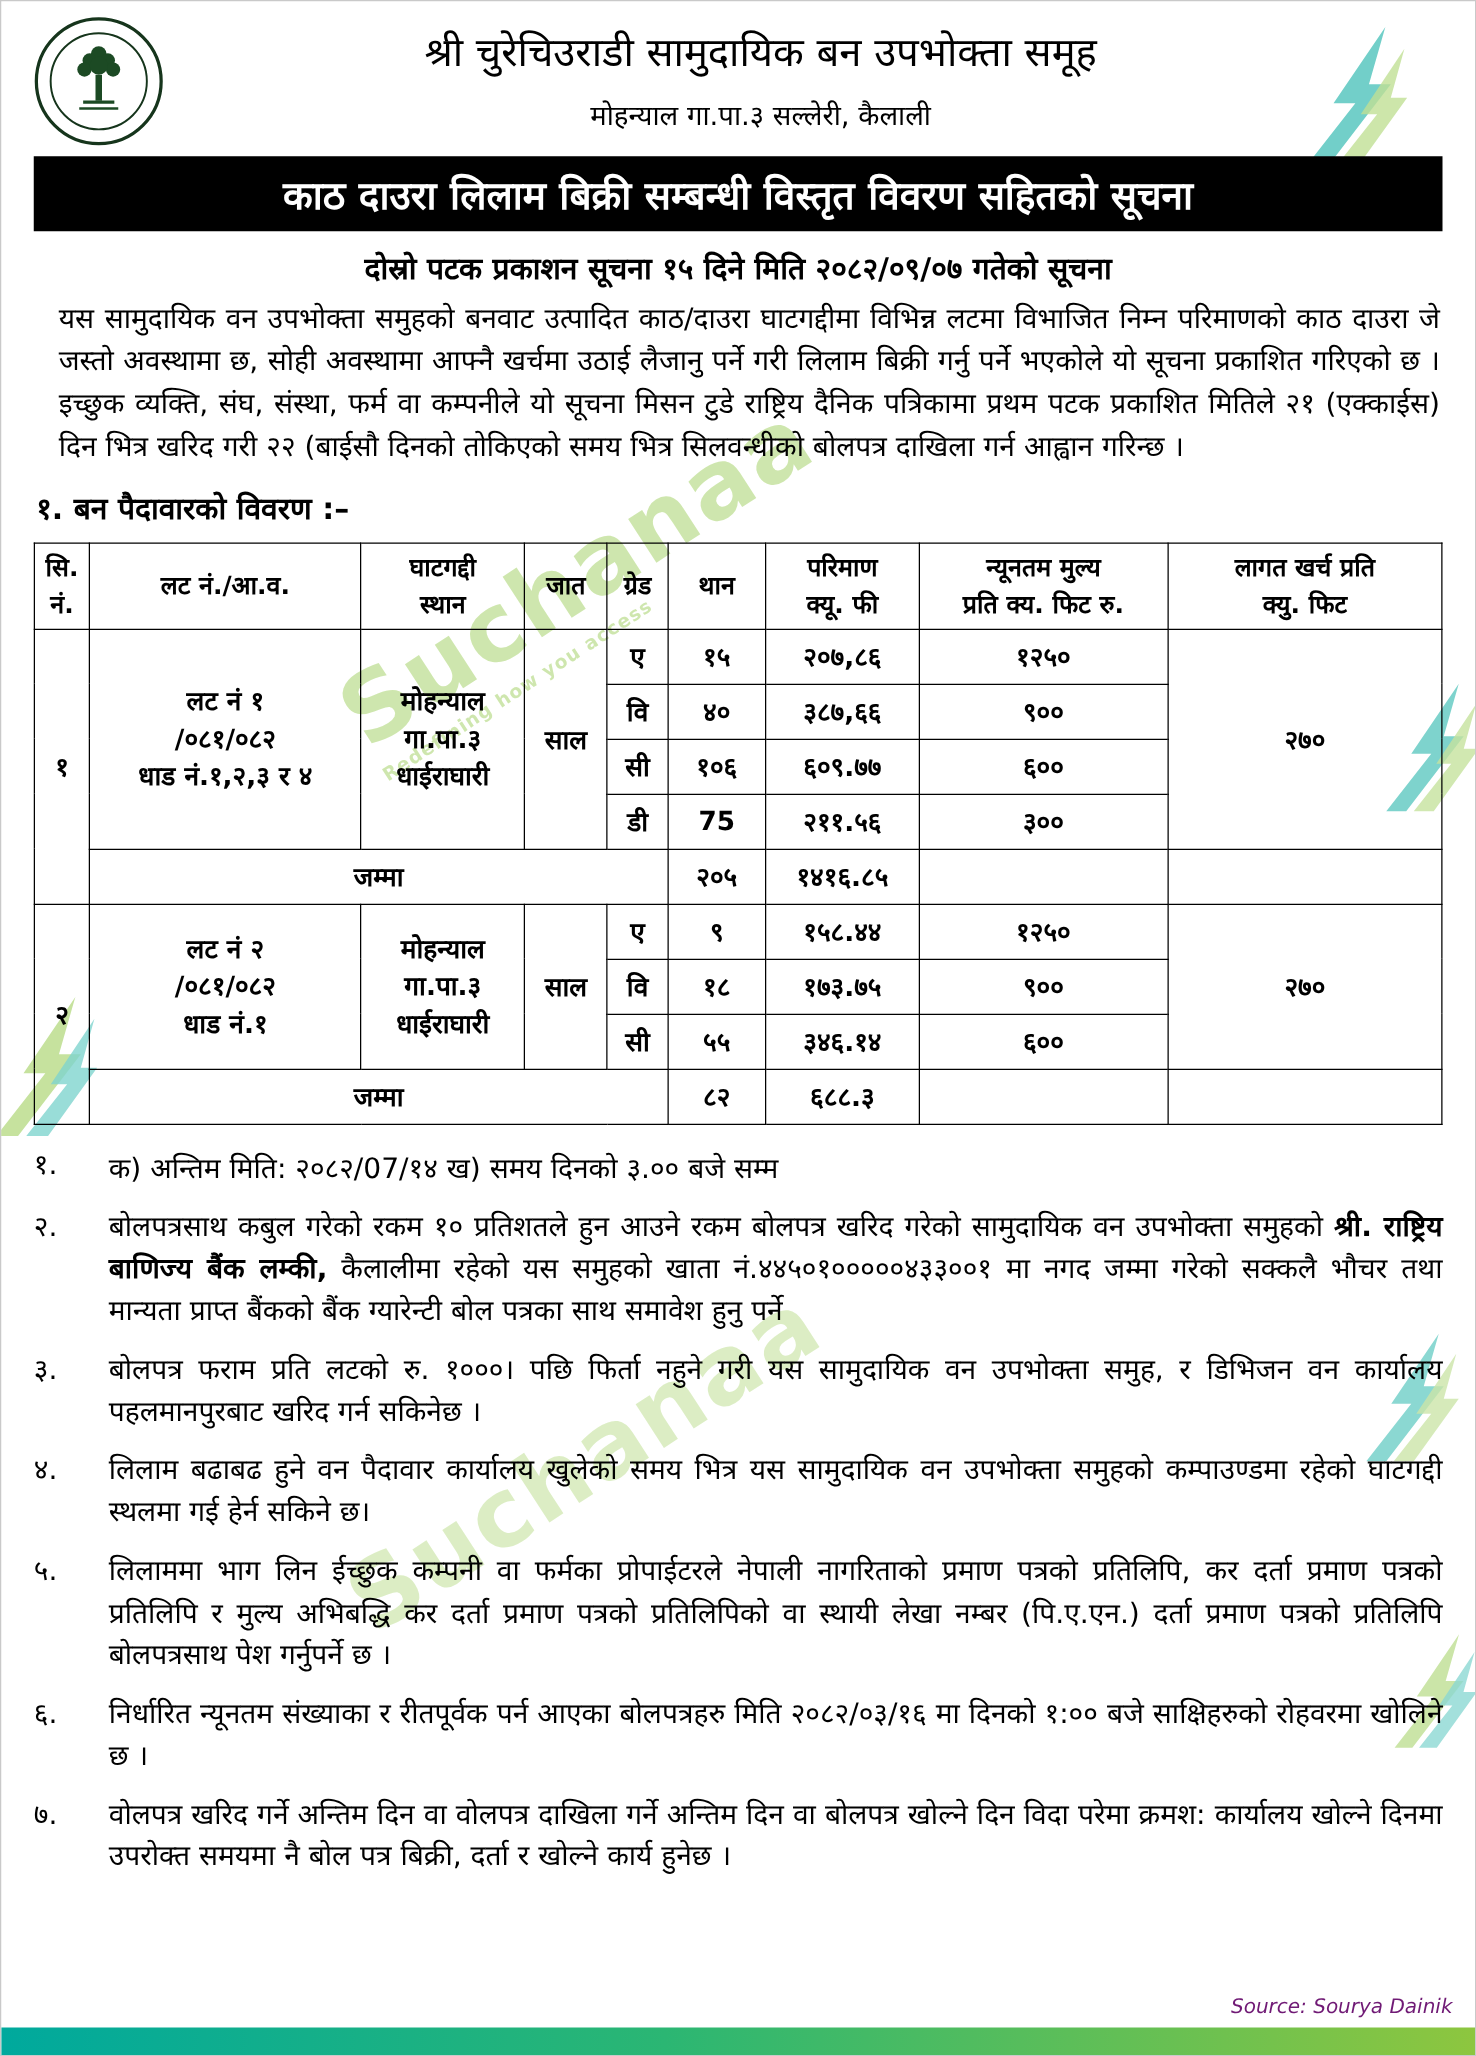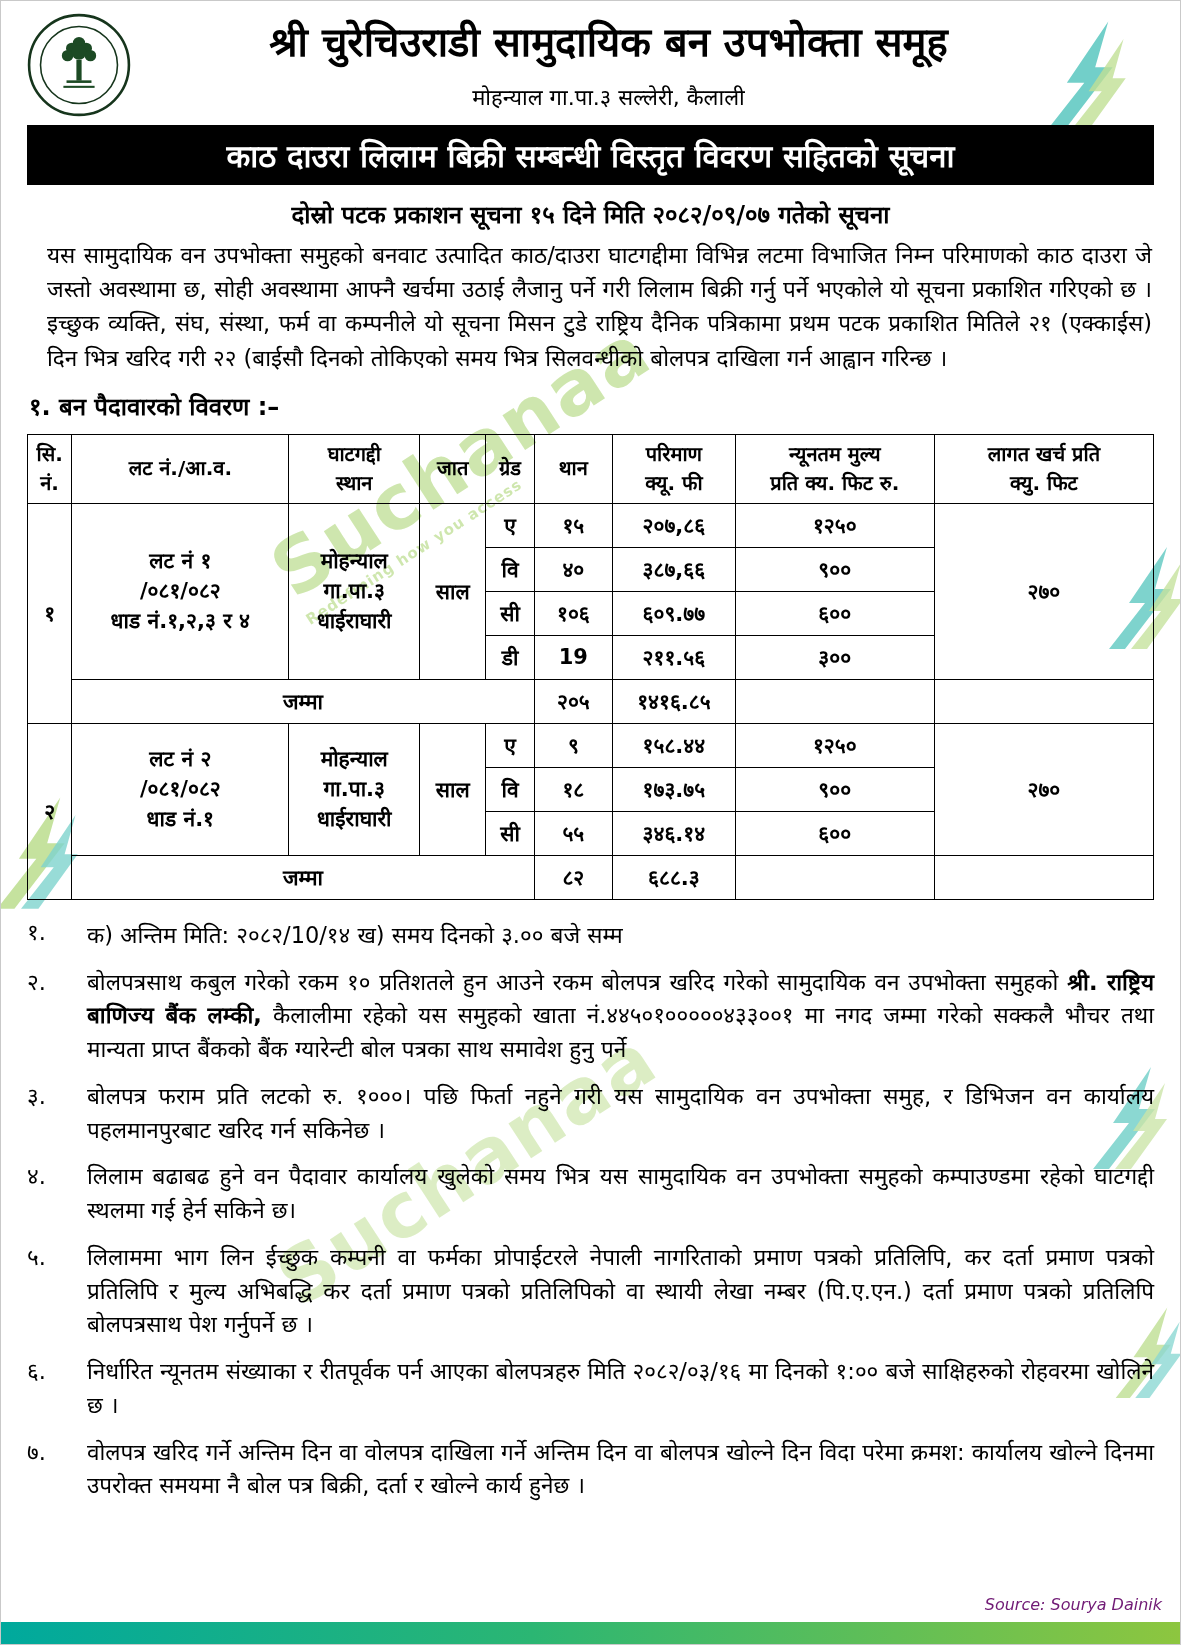--- a/index.html
+++ b/index.html
@@ -17,21 +17,21 @@
   .wm-1 { left:250px; top:420px; opacity:.42; }
   .wm-2 { left:250px; top:1130px; opacity:.30; }
   .deco { position:absolute; }
 
   .content { position:relative; z-index:1; }
 
   
   .header { display:flex; align-items:center; gap:16px; padding:2px 0 6px 0; }
   .logo { width:104px; height:104px; flex:0 0 auto; }
   .titles { flex:1; text-align:center; padding-right:84px; }
-  .org-name { font-size:40px; font-weight:bold; line-height:1.15; }
+  .org-name { font-size:32px; font-weight:normal; line-height:1.15; }
   .org-sub  { font-size:22px; margin-top:16px; }
 
   .banner { background:#000; color:#fff; text-align:center; font-weight:bold;
             font-size:31px; padding:9px 4px; margin-top:2px; }
 
   .pub-line { text-align:center; font-weight:bold; font-size:24px; margin:12px 0 8px 0; }
 
   .intro { font-size:22.5px; line-height:1.52; text-align:justify; margin:0 2px 14px 20px; }
 
   .sec-head { font-weight:bold; font-size:24px; margin:2px 0 12px 2px; }
@@ -182,21 +182,21 @@
           <td>९००</td>
         </tr>
         <tr>
           <td>सी</td>
           <td>१०६</td>
           <td>६०९.७७</td>
           <td>६००</td>
         </tr>
         <tr>
           <td>डी</td>
-          <td>19</td>
+          <td>75</td>
           <td>२११.५६</td>
           <td>३००</td>
         </tr>
         <tr>
           <td colspan="4">जम्मा</td>
           <td>२०५</td>
           <td>१४१६.८५</td>
           <td></td>
           <td></td>
         </tr>
@@ -236,21 +236,21 @@
           <td></td>
         </tr>
       </tbody>
     </table>
 
     <div class="notes">
 
       <div class="note">
         <span class="note-num">१.</span>
         <div class="note-body">
-          <div class="note-sub">क)   अन्तिम मिति: २०८२/10/१४ ख) समय दिनको ३.०० बजे सम्म</div>
+          <div class="note-sub">क)   अन्तिम मिति: २०८२/07/१४ ख) समय दिनको ३.०० बजे सम्म</div>
         </div>
       </div>
 
       <div class="note">
         <span class="note-num">२.</span>
         <div class="note-body"><span>बोलपत्रसाथ कबुल गरेको रकम १० प्रतिशतले हुन आउने रकम बोलपत्र खरिद गरेको सामुदायिक वन उपभोक्ता समुहको </span><b>श्री. राष्ट्रिय बाणिज्य बैंक लम्की,</b><span> कैलालीमा रहेको यस समुहको खाता नं.४४५०१०००००४३३००१ मा नगद जम्मा गरेको सक्कलै भौचर तथा मान्यता प्राप्त बैंकको बैंक ग्यारेन्टी बोल पत्रका साथ समावेश हुनु पर्ने</span></div>
       </div>
 
       <div class="note">
         <span class="note-num">३.</span>

